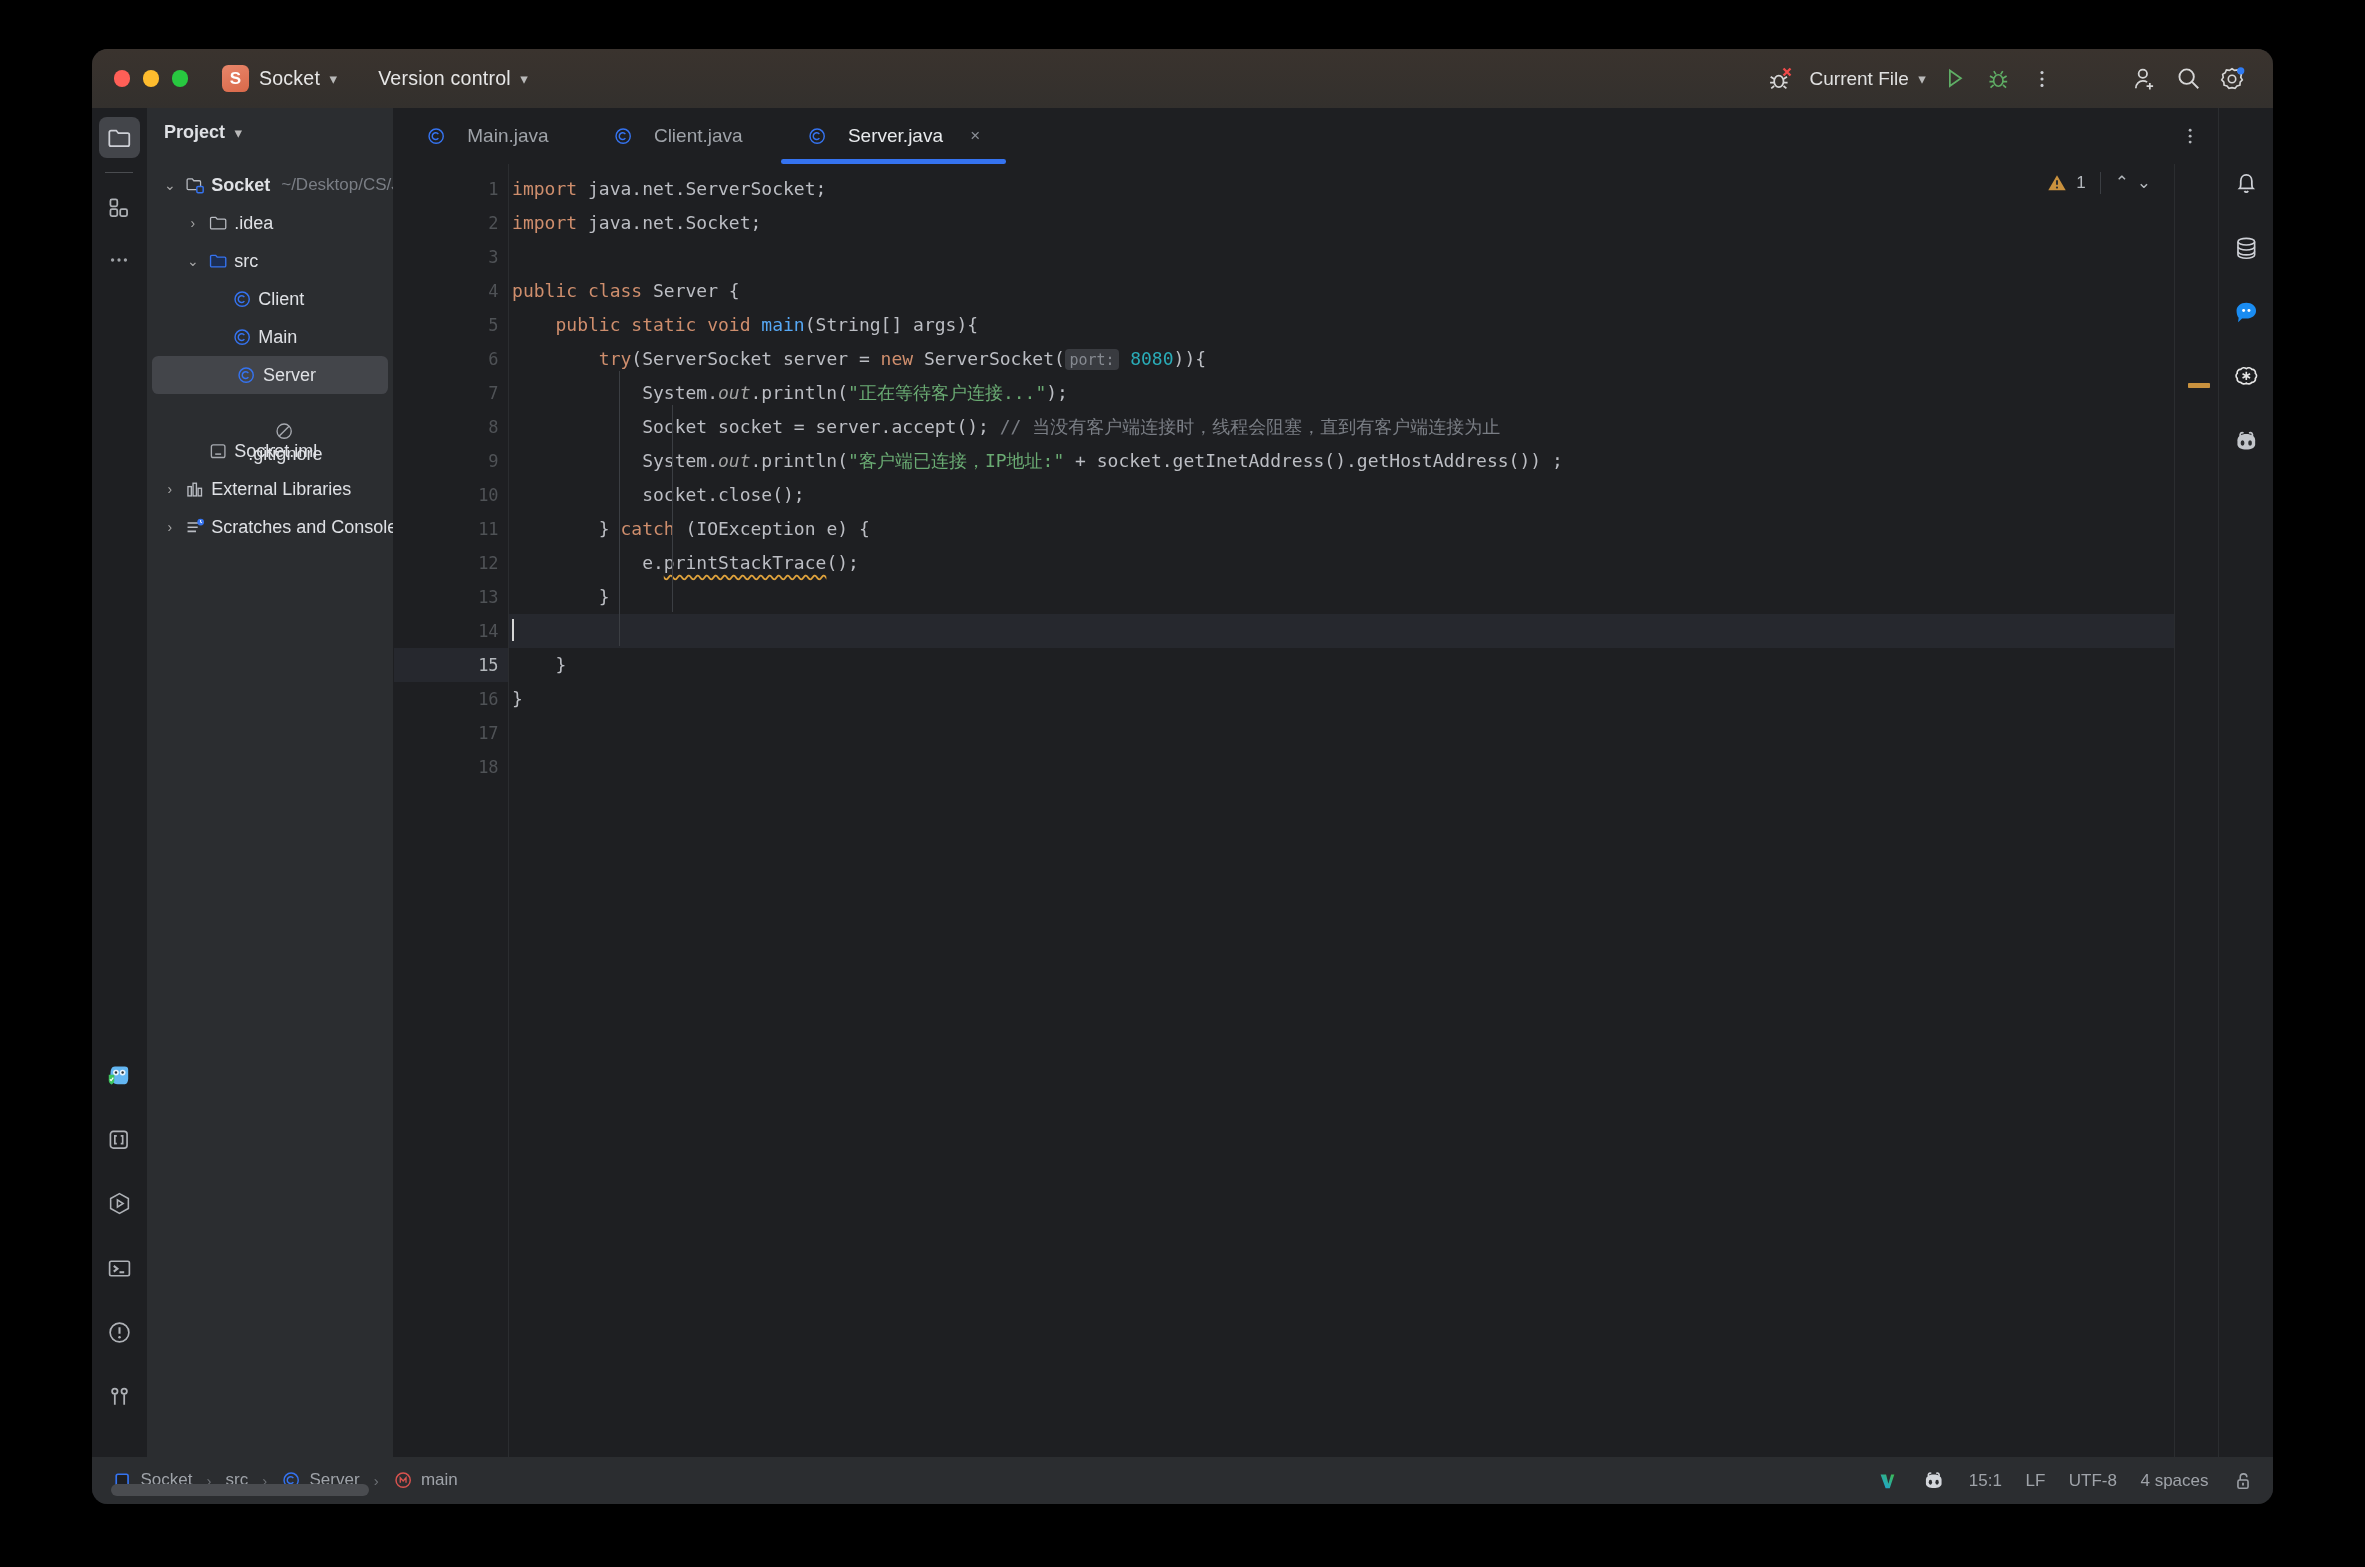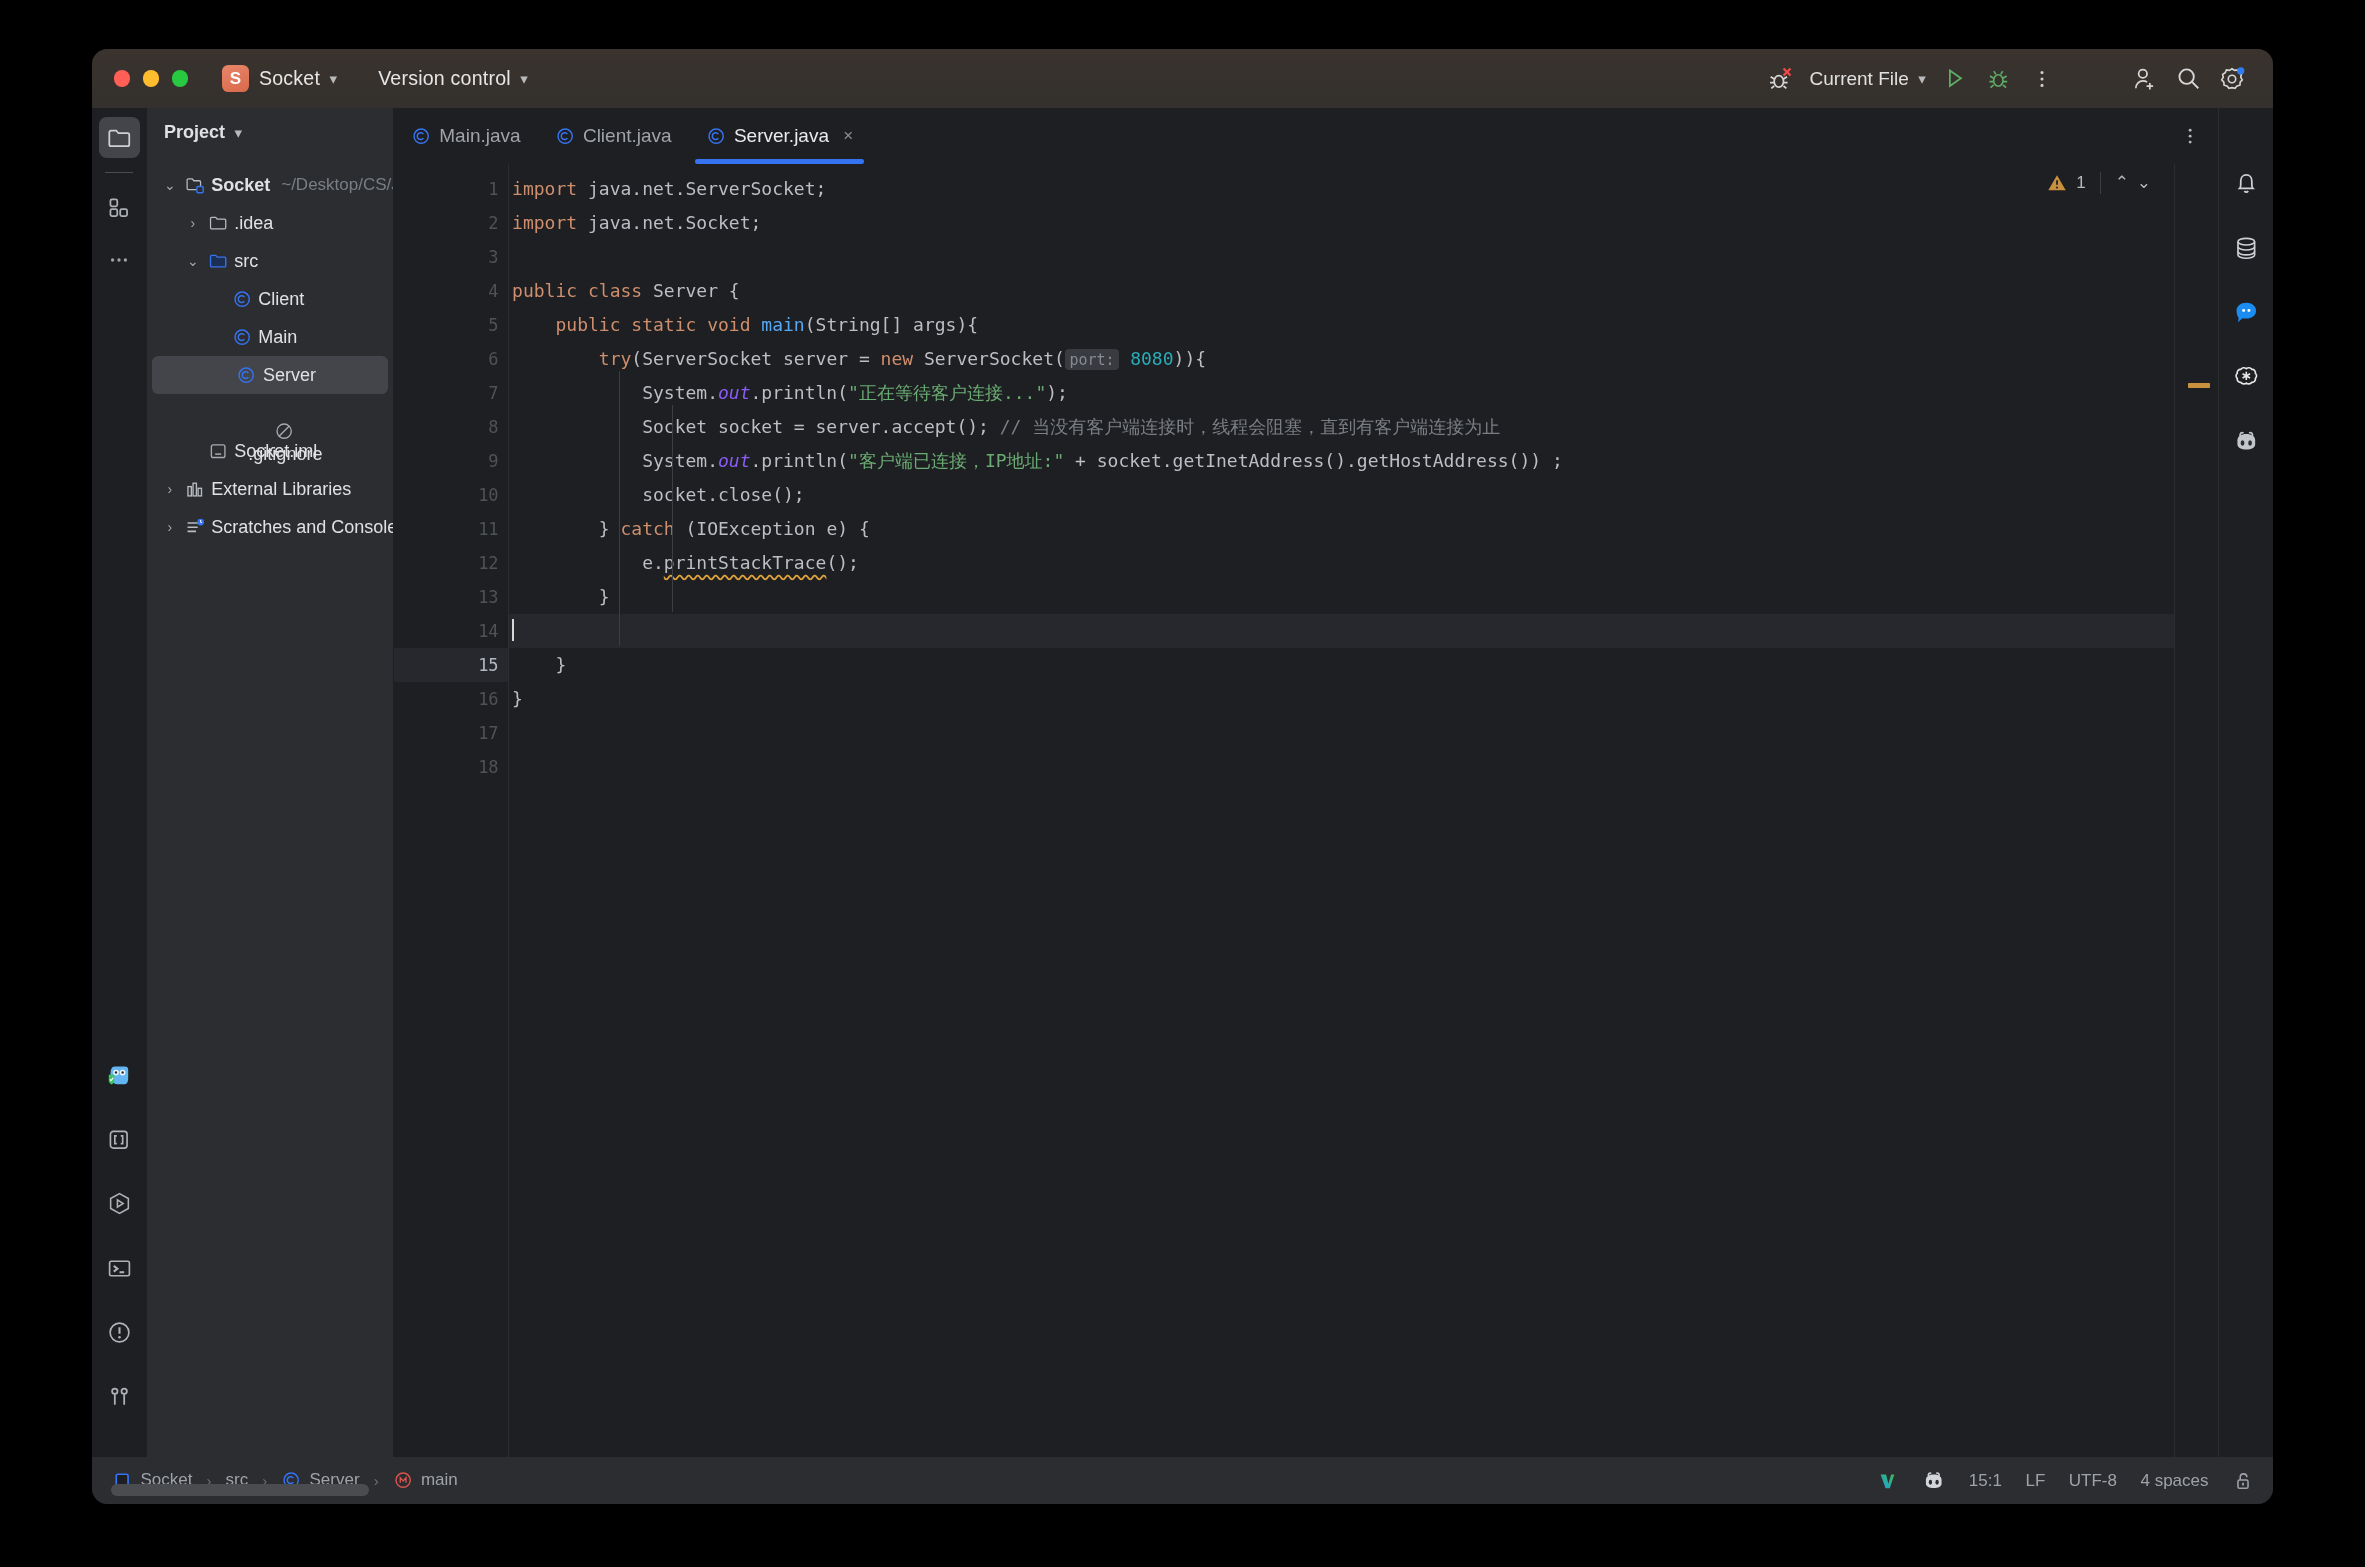--- a/index.html
+++ b/index.html
@@ -120,22 +120,22 @@
     height: 12.5px; width: 258px; border-radius: 6.3px; background: #4a4c50;
   }
 
   
   #editorarea { flex: 1; display: flex; flex-direction: column; min-width: 0; background: #1e1f22; }
   #tabbar {
     height: 56px; flex: 0 0 56px; display: flex; align-items: stretch;
     background: #1e1f22; position: relative;
   }
   .tab {
-    display: flex; align-items: center; gap: 8px;
-    padding: 0 17px; font-size: 19px; color: #9fa3a9;
+    display: flex; align-items: center; gap: 21px;
+    padding: 0 32px; font-size: 19px; color: #9fa3a9;
     position: relative;
   }
   .tab.active { color: #e8eaed; }
   .tab.active::after {
     content: ''; position: absolute; left: 6.3px; right: 6.3px; bottom: 0;
     height: 4.7px; background: #3573f0; border-radius: 2.3px;
   }
   .tab .close { color: #8b8f96; font-size: 17px; margin-left: 6.3px; }
   #tabbar .more {
     margin-left: auto; width: 55px; display: flex;
@@ -163,21 +163,21 @@
     font-family: "DejaVu Sans Mono", monospace;
     font-size: 18px; position: relative; overflow: hidden;
     border-left: 0.8px solid #2b2d30;
   }
   .cl { height: 34px; line-height: 34px; white-space: pre; padding-left: 3.1px; color: #bcbec4; }
   .cl.cur { background: #26282e; }
   .kw { color: #cf8e6d; }
   .str { color: #6aab73; }
   .num { color: #2aacb8; margin-top: 36px; }
   .fn { color: #56a8f5; }
-  .fld { color: #8b5cf6; font-style: italic; }
+  .fld { color: #a3a3a3; font-style: italic; }
   .cmt { color: #7a7e85; }
   .hint {
     background: #393b40; color: #868a91; border-radius: 3.9px;
     padding: 1.6px 4.7px; font-size: 15px;
   }
   .squig {
     text-decoration: underline wavy #e0a33c;
     text-underline-offset: 4.7px;
   }
   .caret {

